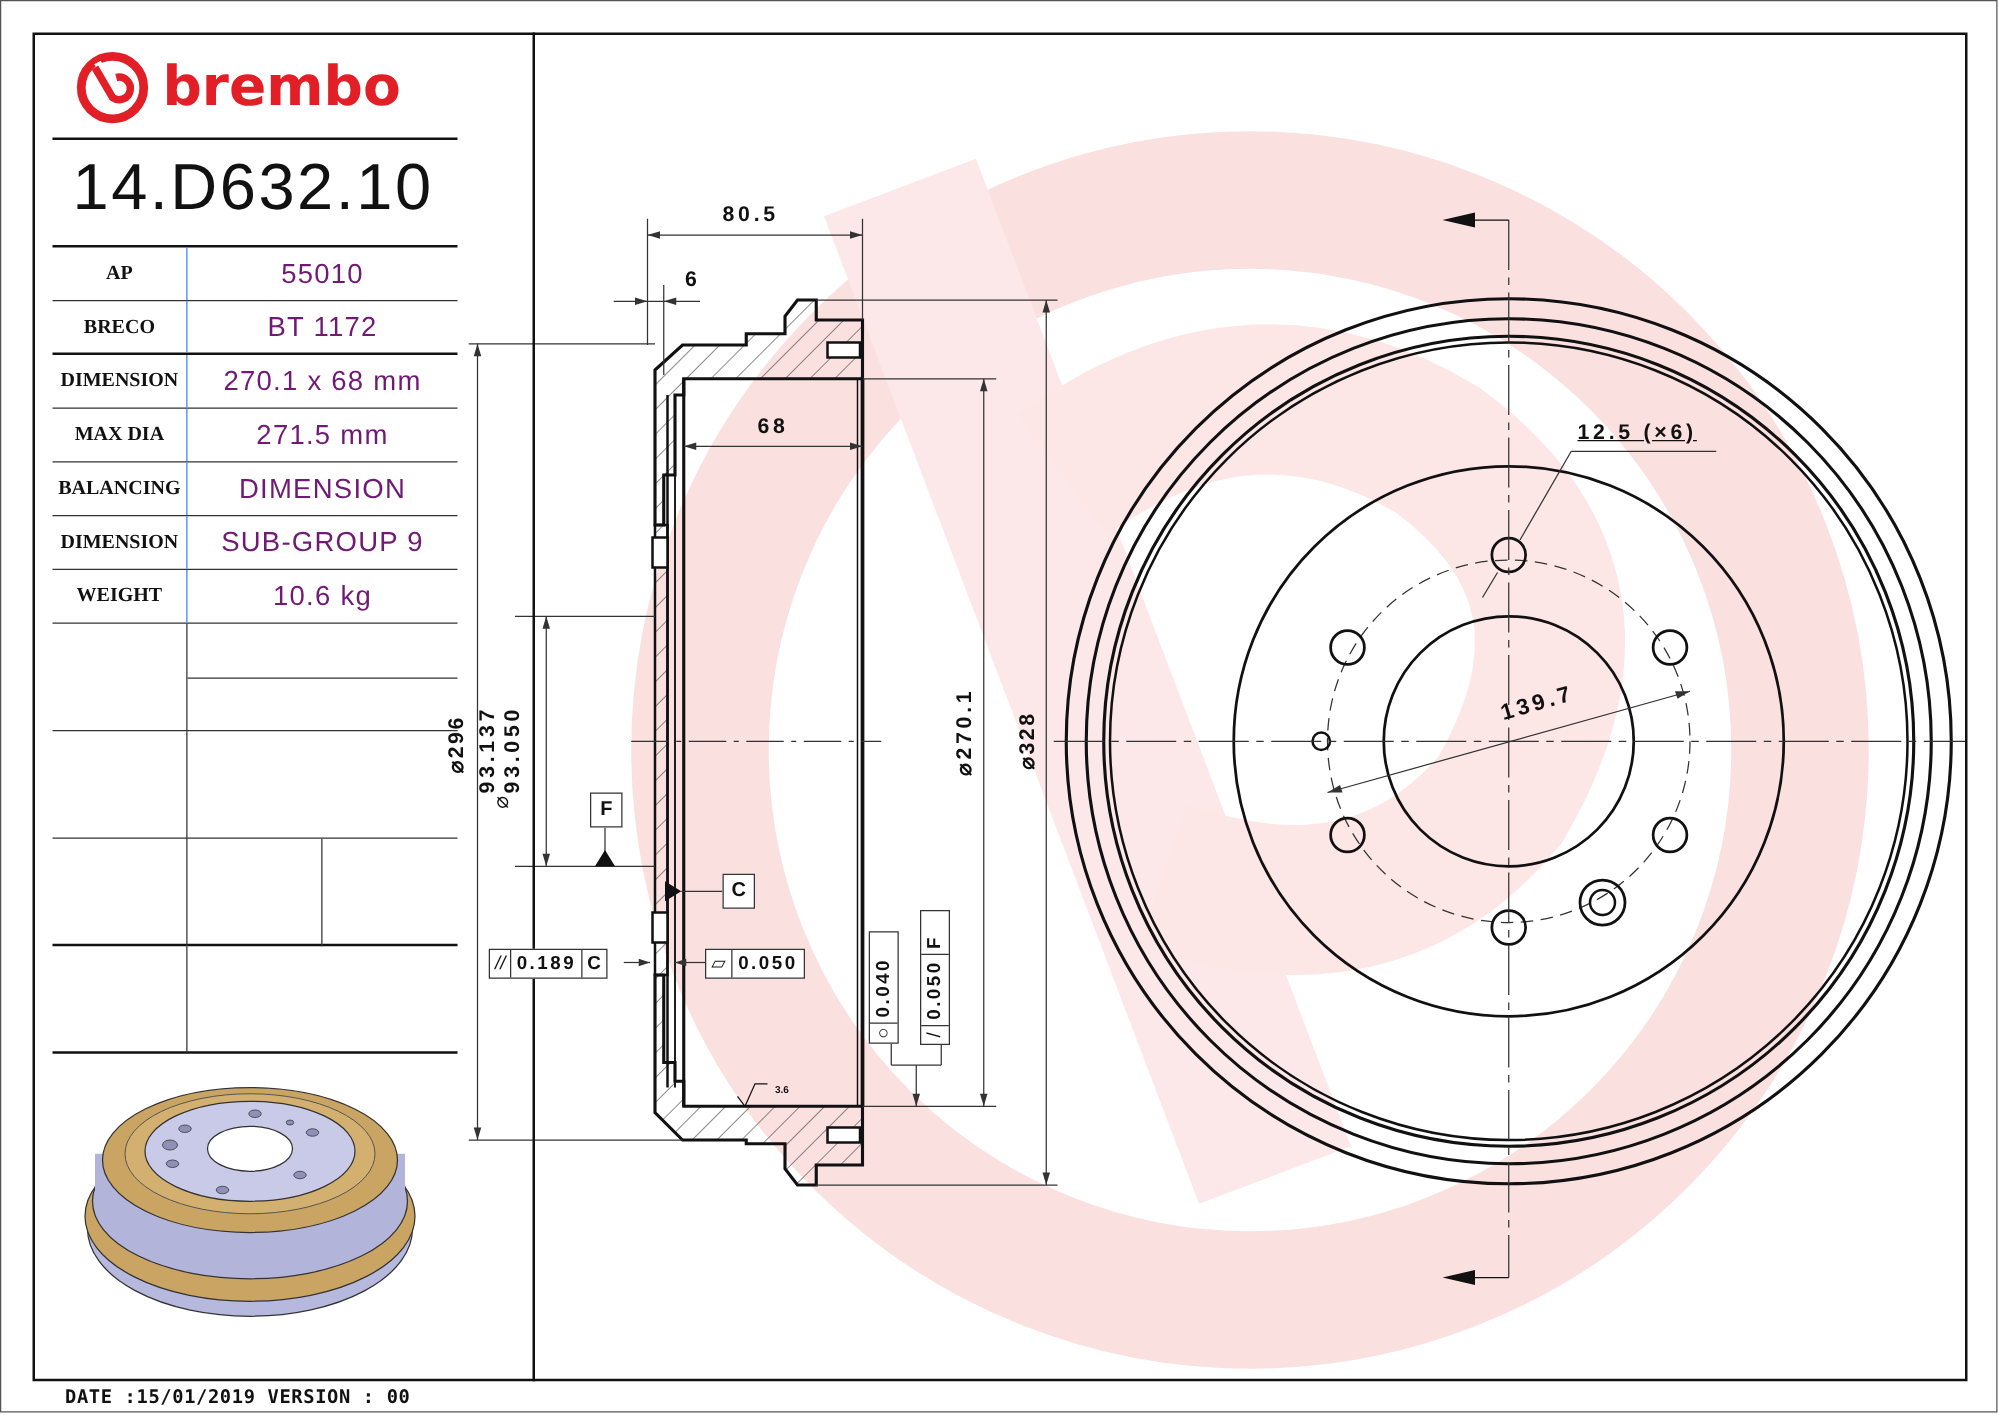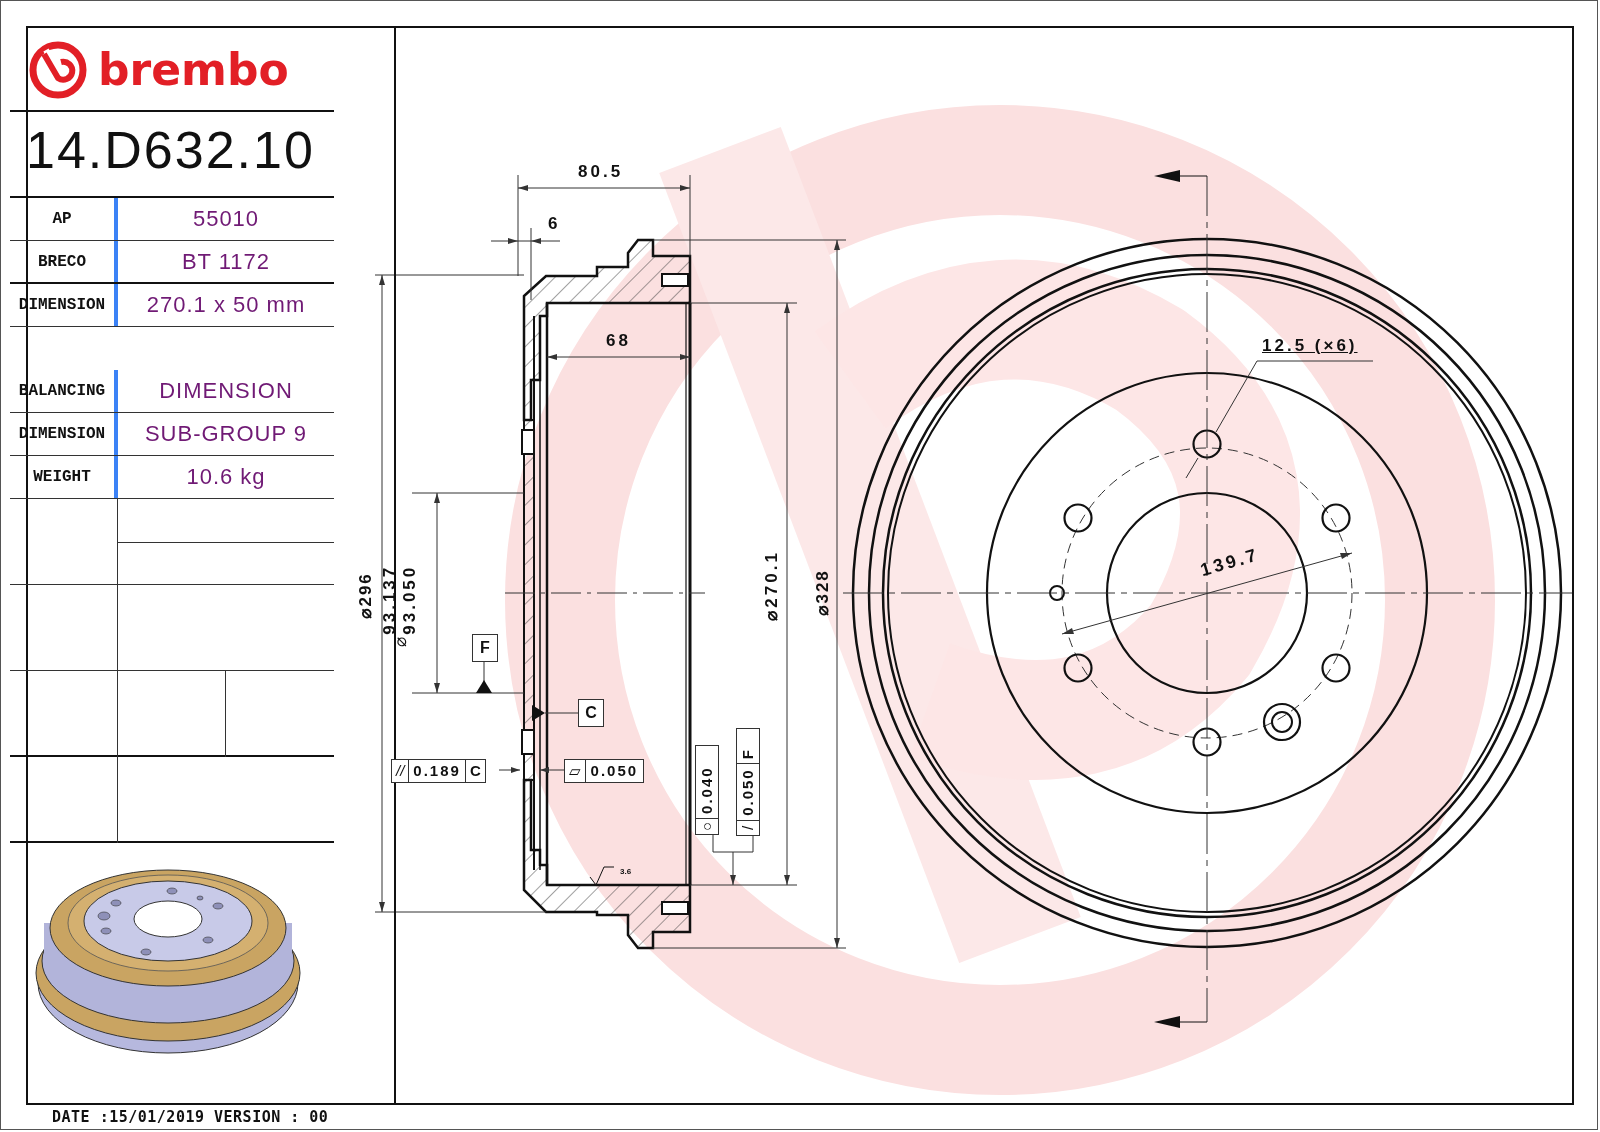--- a/index.html
+++ b/index.html
@@ -11,21 +11,21 @@
     }
     .page-edge {
       position: absolute; left: 0; top: 0; width: 1598px; height: 1130px;
       border: 1px solid #555; box-sizing: border-box;
     }
     .frame {
       position: absolute; left: 26px; top: 26px; width: 1548px; height: 1079px;
       border: 2px solid #111; box-sizing: border-box;
     }
     .title-block {
-      position: absolute; left: 10px; top: 26px; width: 386px; height: 1079px;
+      position: absolute; left: 42px; top: 26px; width: 386px; height: 1079px;
       border-right: 2px solid #111; box-sizing: border-box;
     }
     .tb-row {
       position: absolute; left: 0; width: 324px; box-sizing: border-box;
       border-bottom: 1px solid #333;
     }
     .tb-row.thick { border-bottom: 2px solid #111; }
     .logo {
       position: absolute; left: 18px; top: 14px; display: flex; align-items: center;
     }
@@ -34,23 +34,23 @@
       font-size: 44px; color: #e21f26; letter-spacing: 0px; margin-left: 10px;
       line-height: 1;
     }
     .part-number {
       position: absolute; left: 16px; top: 8px;
       font-family: "Liberation Sans", sans-serif; font-size: 52px; letter-spacing: 2px;
       color: #111;
     }
     .cell-label {
       position: absolute; left: 0; width: 108px; top: 0; bottom: 0;
-      border-right: 4px solid #3b82f6; box-sizing: border-box;
+      border-right: 1px solid #3b82f6; box-sizing: border-box;
       display: flex; align-items: center; justify-content: center;
-      font-family: Liberation Mono, monospace; font-size: 16px; font-weight: bold;
+      font-family: Liberation Serif, serif; font-size: 16px; font-weight: bold;
       color: #111;
     }
     .cell-value {
       position: absolute; left: 108px; right: 0; top: 0; bottom: 0;
       display: flex; align-items: center; justify-content: center;
       font-family: "Liberation Sans", sans-serif; font-size: 22px; letter-spacing: 1px;
       color: #701a75;
     }
     .vline { position: absolute; background: #333; width: 1px; }
     .hline { position: absolute; background: #333; height: 1px; }
@@ -231,21 +231,25 @@
   <div class="tb-row" style="top:172px;height:43px;">
     <span class="cell-label">AP</span>
     <span class="cell-value">55010</span>
   </div>
   <div class="tb-row thick" style="top:215px;height:43px;">
     <span class="cell-label">BRECO</span>
     <span class="cell-value">BT 1172</span>
   </div>
   <div class="tb-row" style="top:258px;height:43px;">
     <span class="cell-label">DIMENSION</span>
-    <span class="cell-value">270.1 x 50 mm</span>
+    <span class="cell-value">270.1 x 68 mm</span>
+  </div>
+  <div class="tb-row" style="top:301px;height:43px;">
+    <span class="cell-label">MAX DIA</span>
+    <span class="cell-value">271.5 mm</span>
   </div>
   <div class="tb-row" style="top:344px;height:43px;">
     <span class="cell-label">BALANCING</span>
     <span class="cell-value">DIMENSION</span>
   </div>
   <div class="tb-row" style="top:387px;height:43px;">
     <span class="cell-label">DIMENSION</span>
     <span class="cell-value">SUB-GROUP 9</span>
   </div>
   <div class="tb-row" style="top:430px;height:43px;">

